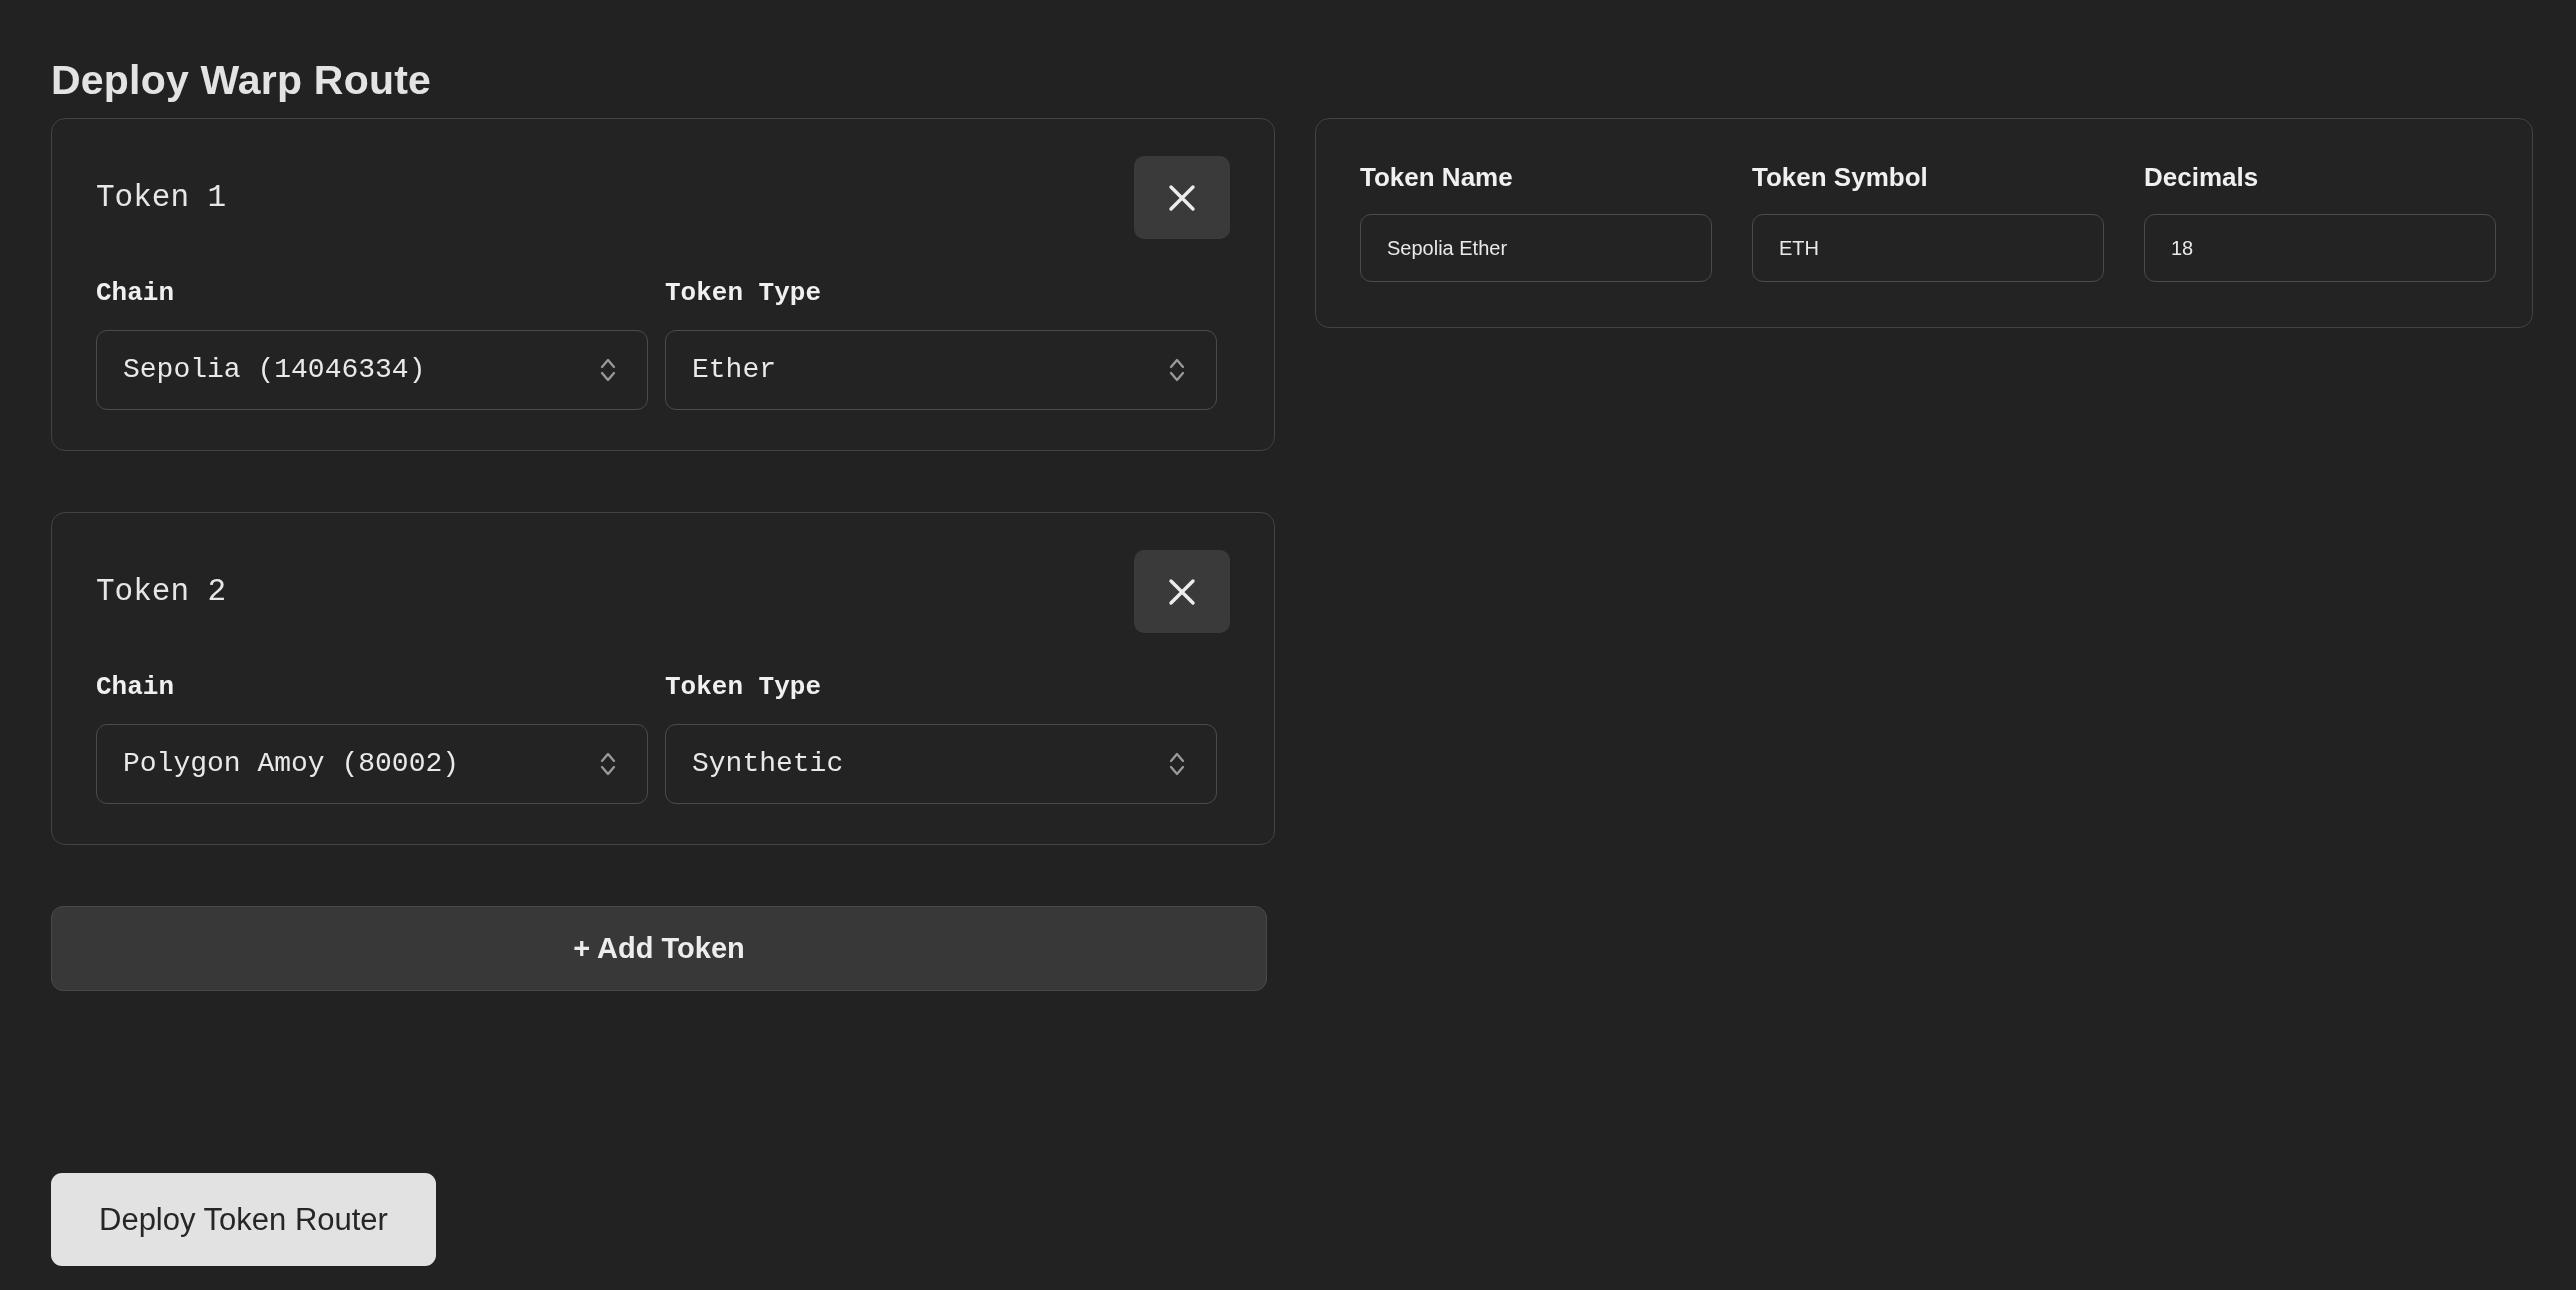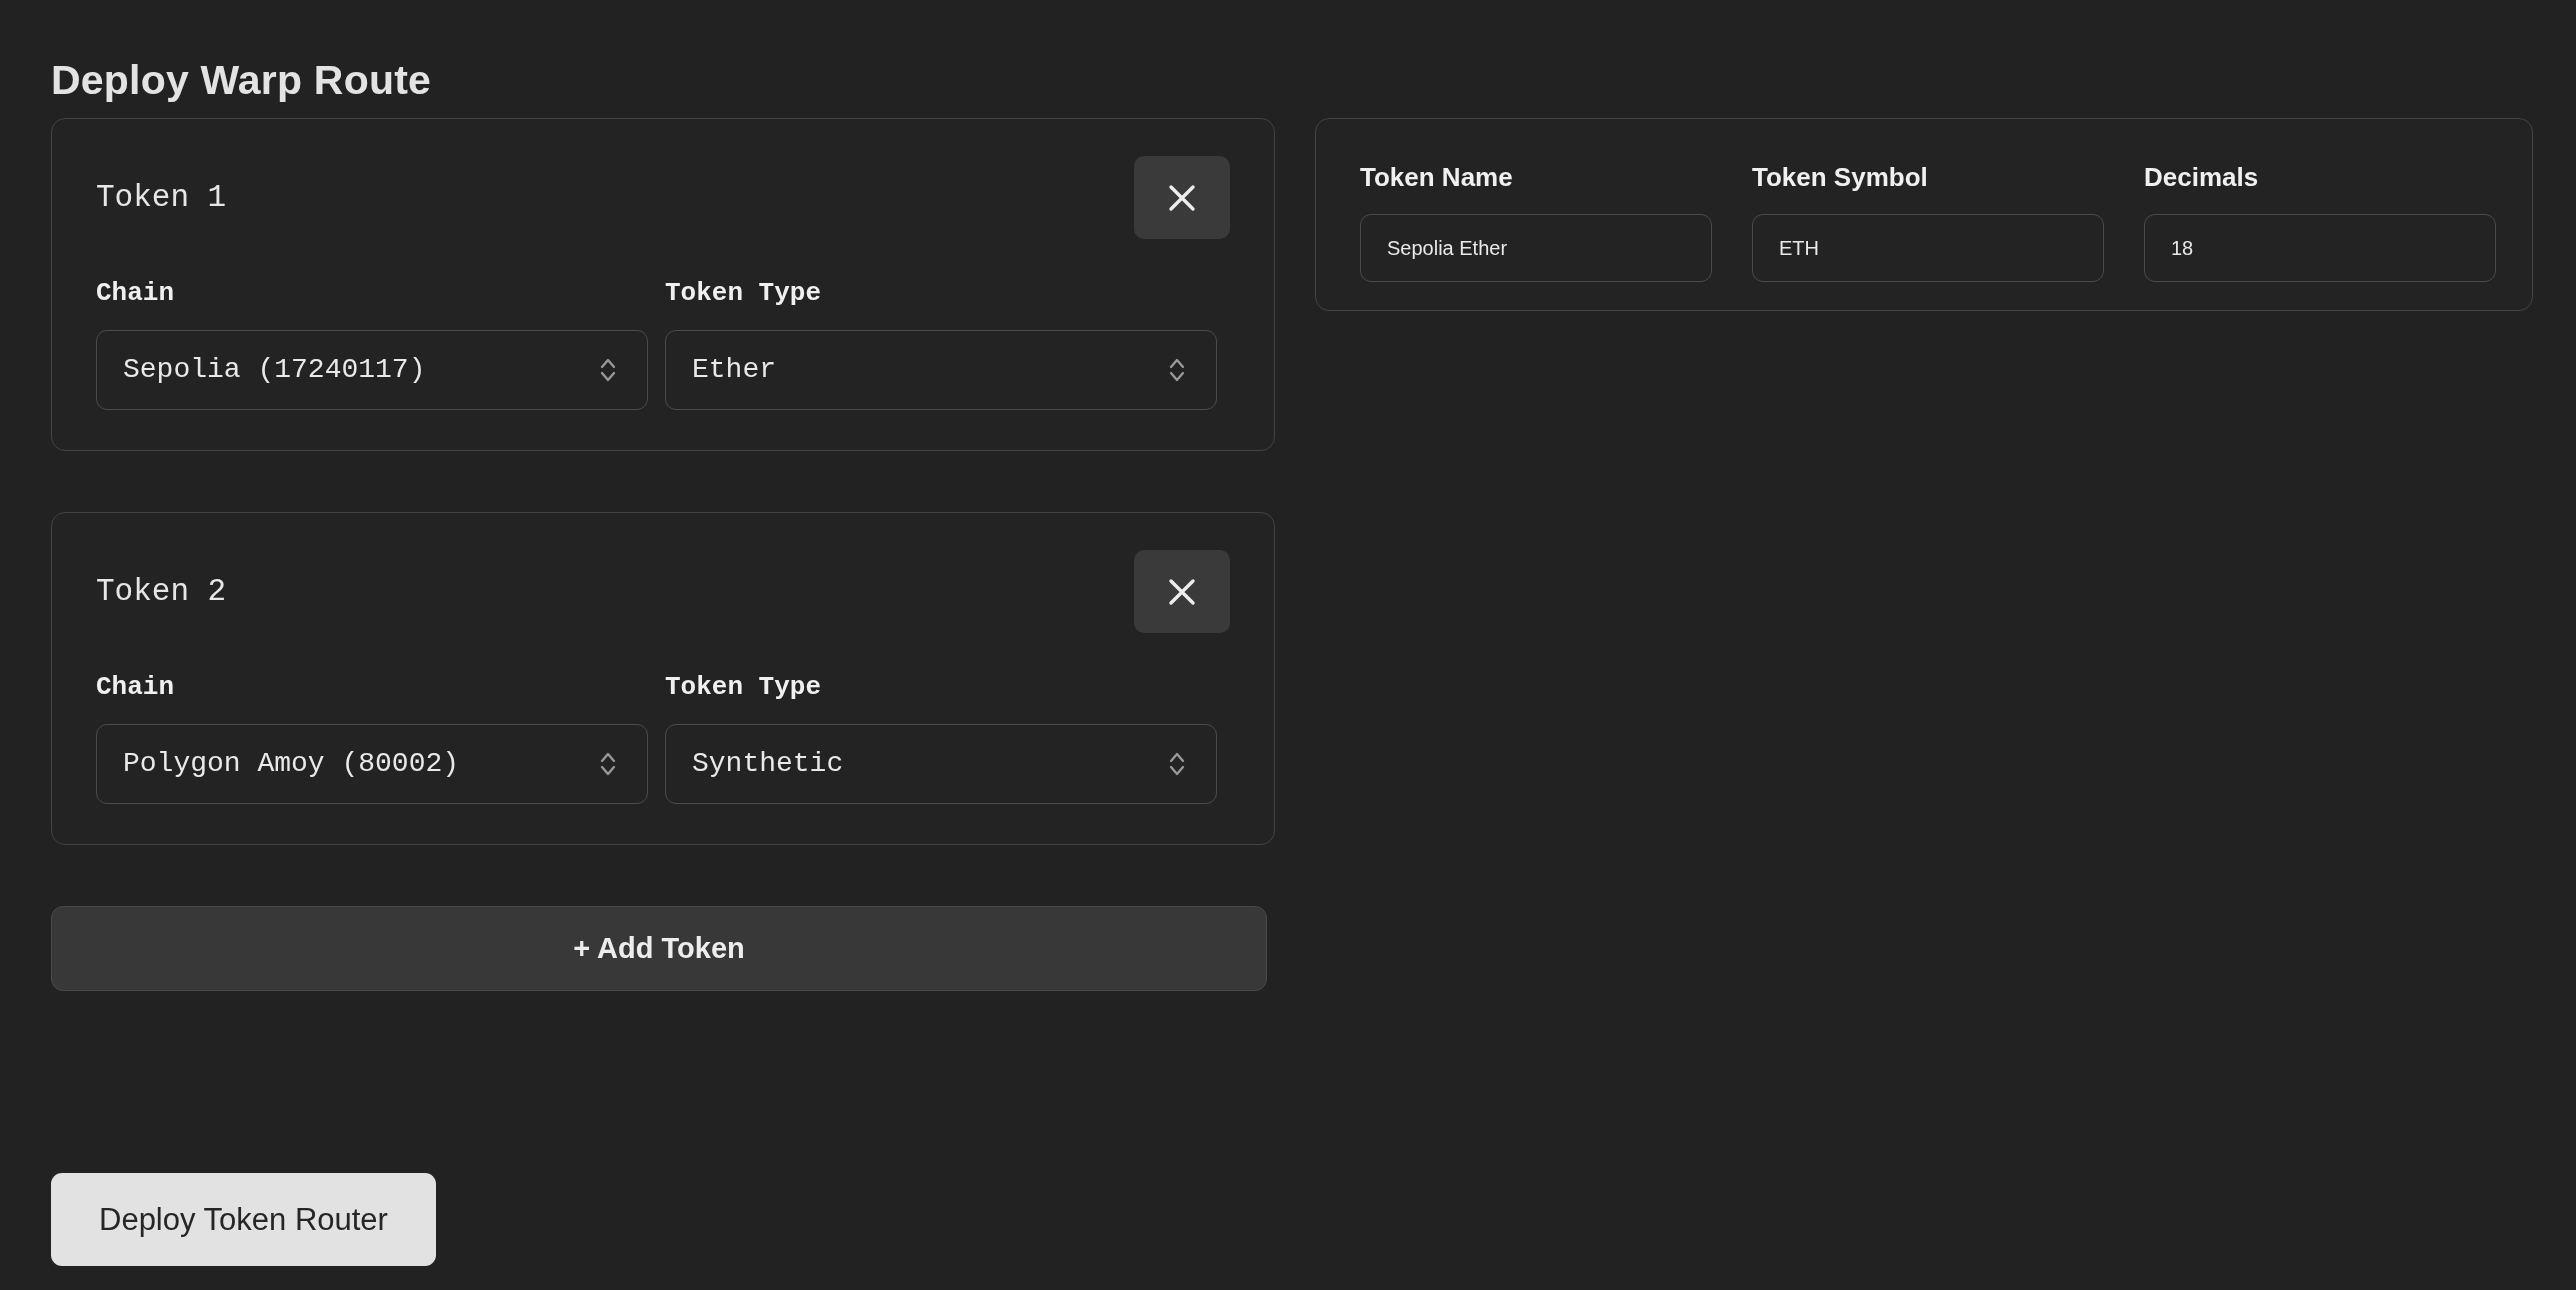--- a/index.html
+++ b/index.html
@@ -170,21 +170,21 @@
     font-family: "Liberation Sans", sans-serif;
     display: flex;
     align-items: center;
     justify-content: center;
     cursor: pointer;
     white-space: nowrap;
   }
 
   
   .meta-card {
-    padding: 45px 44px 28px 44px;
+    padding: 45px 44px 45px 44px;
     margin-bottom: 44px;
   }
   .meta-row {
     display: flex;
     gap: 40px;
   }
   .meta-field { flex: 0 0 auto; }
   .meta-field.name   { width: 352px; }
   .meta-field.symbol { width: 352px; }
   .meta-field.dec    { width: 352px; }
@@ -235,21 +235,21 @@
               <path d="M7 7 L29 29 M29 7 L7 29" stroke="#ededed" stroke-width="3.4" stroke-linecap="round"></path>
             </svg>
           </span>
         </button>
       </div>
 
       <div class="field-row">
         <div class="field">
           <span class="field-label">Chain</span>
           <div class="select-box">
-            <span class="select-value">Sepolia (17240117)</span>
+            <span class="select-value">Sepolia (14046334)</span>
             <span class="select-arrows">
               <svg width="22" height="32" viewBox="0 0 22 32" aria-hidden="true">
                 <path d="M5 13 L11 6 L17 13" fill="none" stroke="#9a9a9a" stroke-width="2.3" stroke-linecap="round" stroke-linejoin="round"></path>
                 <path d="M5 19 L11 26 L17 19" fill="none" stroke="#9a9a9a" stroke-width="2.3" stroke-linecap="round" stroke-linejoin="round"></path>
               </svg>
             </span>
           </div>
         </div>
 
         <div class="field">

